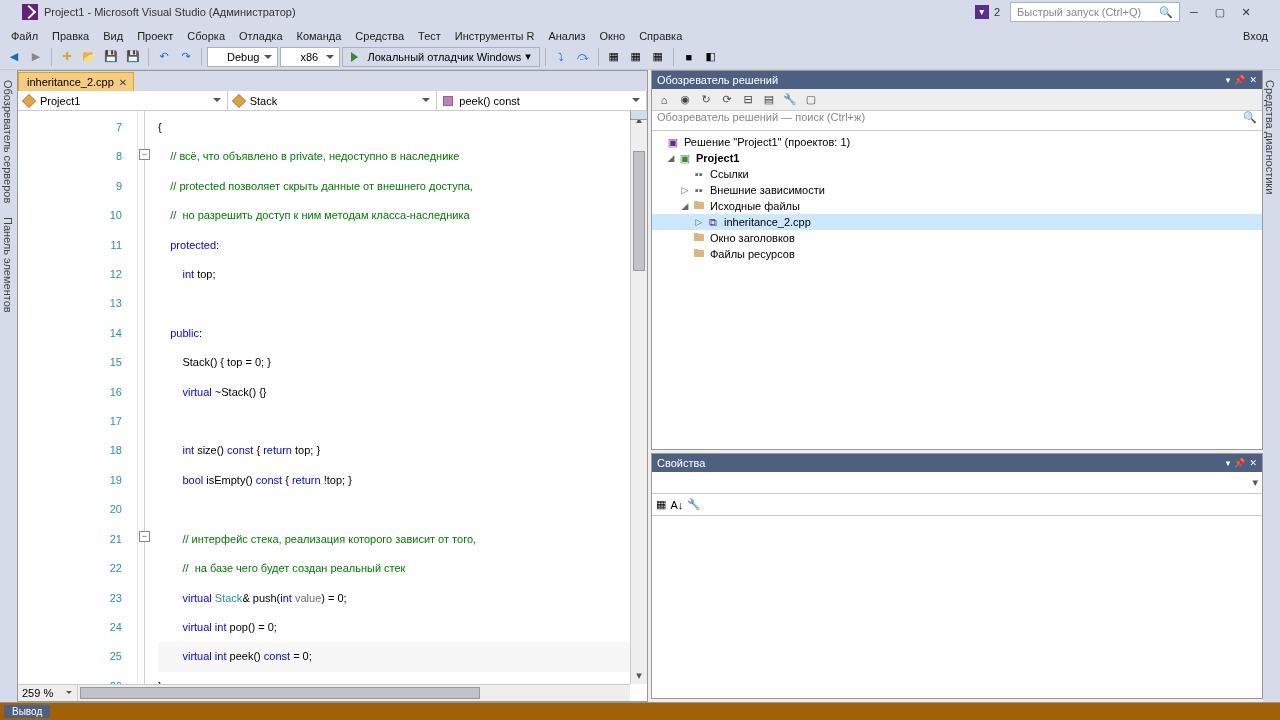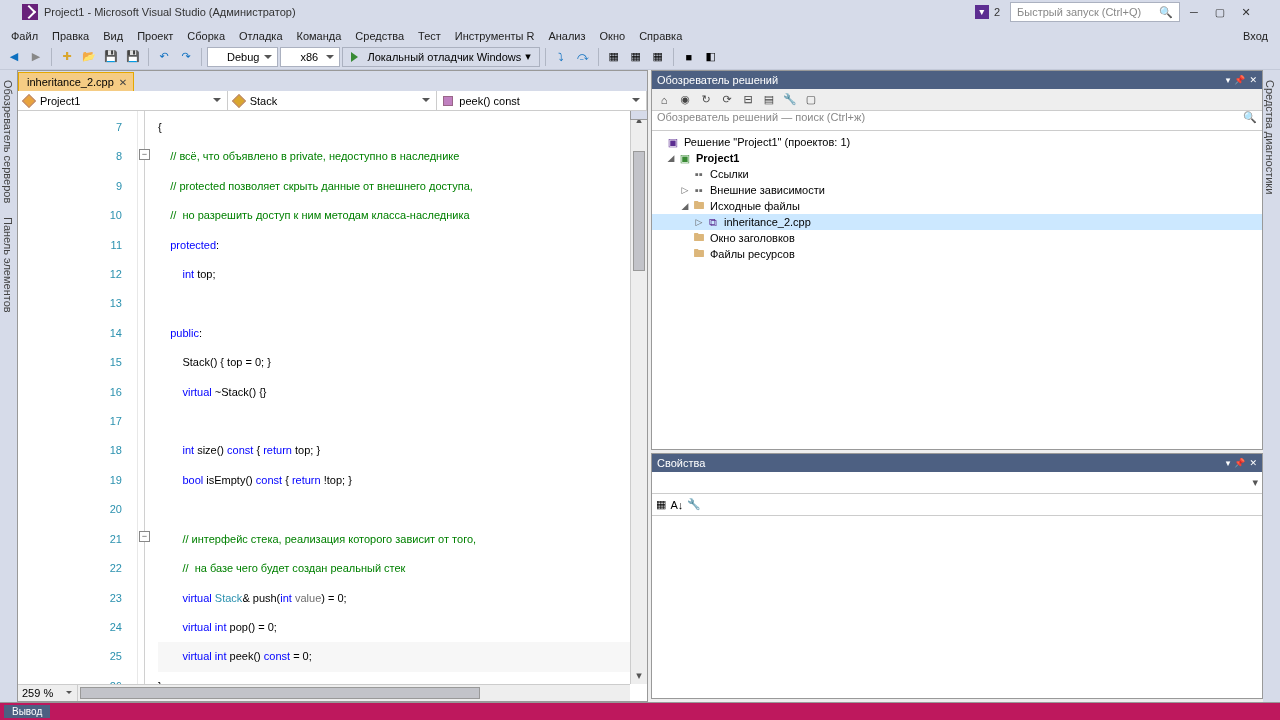--- a/index.html
+++ b/index.html
@@ -66,21 +66,21 @@
 .psearch .sicon{margin-left:auto;color:#555}
 .tree{flex:1;background:#fff;overflow:auto;padding:3px 0;font-size:10.5px}
 .tn{display:flex;align-items:center;height:16px;padding-right:4px;cursor:pointer;white-space:nowrap}
 .tn.sel{background:#cce8ff}
 .tn .tw{display:inline-block;width:10px;text-align:center;color:#666;font-size:9px;margin-right:2px}
 .tn .ti{width:14px;height:14px;margin-right:4px;display:inline-flex;align-items:center;justify-content:center}
 .isol{color:#5c2d91}.iprj{color:#388a34}.ifld{color:#dcb67a}.iref{color:#6a6a6a}.icpp{color:#5c2d91}
 .props{height:246px}
 .props .pbody{flex:1;background:#fff;display:flex;flex-direction:column}
 .props .prow{height:22px;border-bottom:1px solid #ccc;display:flex;align-items:center;padding:0 4px;gap:4px}
-.bottom{height:18px;background:#be185d;border-top:1px solid #999;display:flex;align-items:center;padding:0 4px}
+.bottom{height:18px;background:#a16207;border-top:1px solid #999;display:flex;align-items:center;padding:0 4px}
 .btab{padding:1px 8px;background:#4d6082;color:#fff;font-size:10px;cursor:pointer;margin-right:3px}
 </style>
 </head>
 <body>
 
 <div class="titlebar">
   <span class="logo"></span>
   <span>Project1 - Microsoft Visual Studio  (Администратор)</span>
   <div class="titlebar-btns">
     <span class="flag">▾</span>

